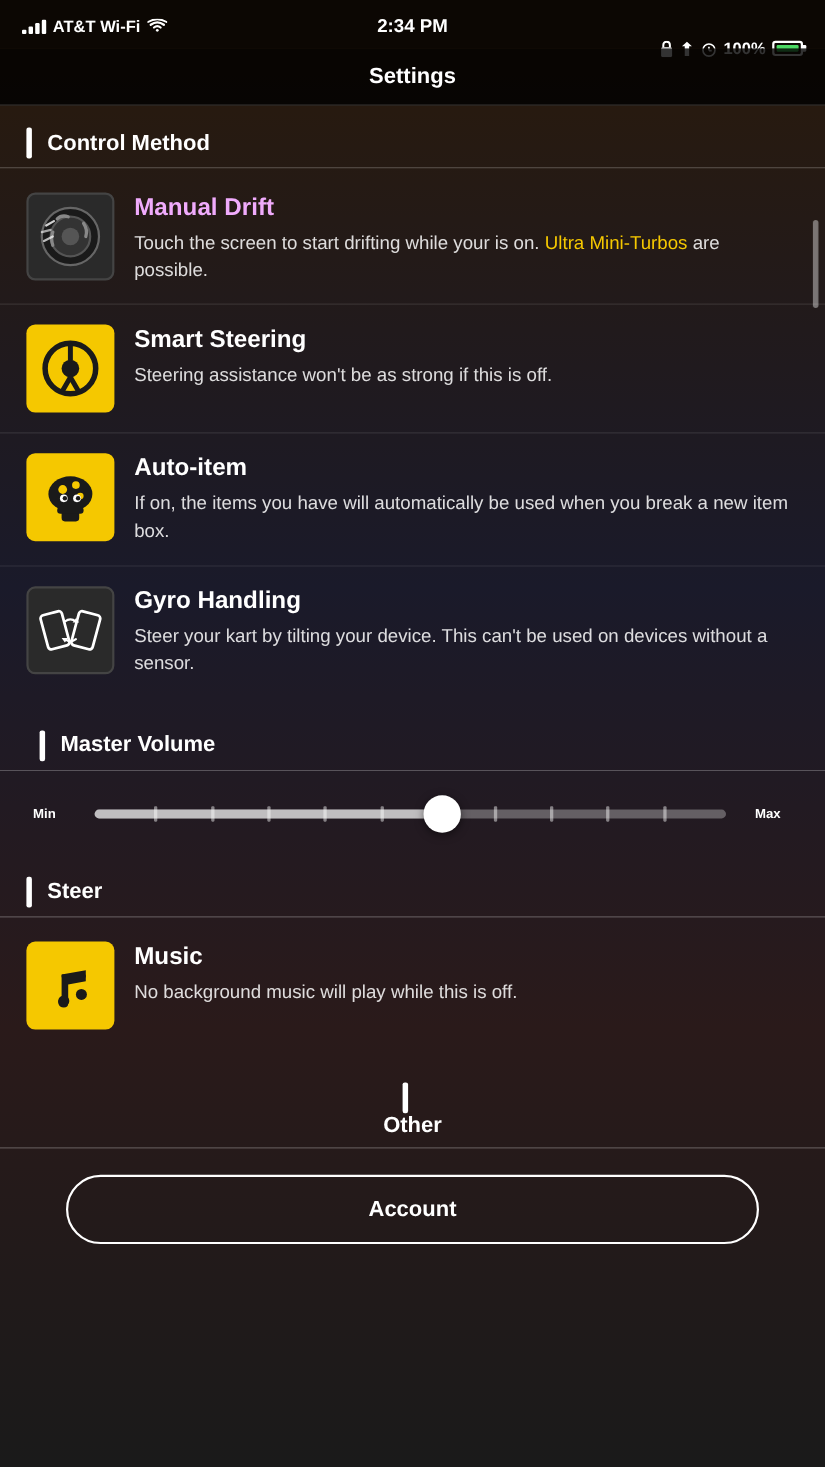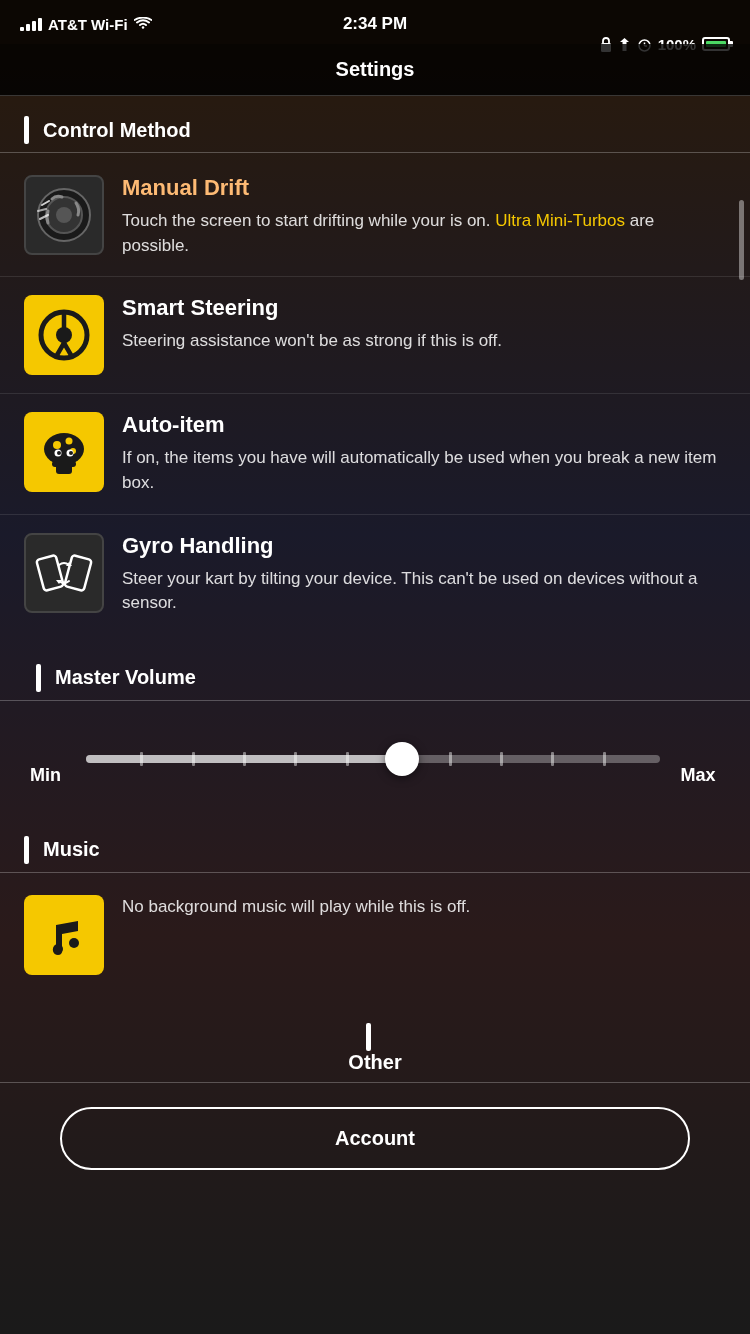--- a/index.html
+++ b/index.html
@@ -188,21 +188,21 @@
     .control-text {
       flex: 1;
     }
 
     .control-name {
       font-size: 22px;
       font-weight: 700;
       margin-bottom: 8px;
     }
 
-    .control-name.yellow { color: #fdba74; }
+    .control-name.yellow { color: #f0abfc; }
     .control-name.white { color: white; }
 
     .control-desc {
       font-size: 17px;
       color: rgba(255,255,255,0.85);
       line-height: 1.45;
     }
 
     .highlight-link {
       color: #f5c800;
@@ -214,25 +214,24 @@
     }
 
     .volume-row {
       display: flex;
       align-items: center;
       gap: 16px;
       margin-top: 8px;
     }
 
     .vol-label {
-      font-size: 18px;
+      font-size: 12px;
       font-weight: 600;
       color: white;
       width: 40px;
-      margin-top: 32px;
     }
 
     .slider-track {
       flex: 1;
       height: 8px;
       background: rgba(255,255,255,0.3);
       border-radius: 4px;
       position: relative;
     }
 
@@ -461,33 +460,34 @@
           <div style="width:3px;height:14px;background:rgba(255,255,255,0.45);border-radius:1px;"></div>
         </div>
         <div class="slider-thumb"></div>
       </div>
       <span class="vol-label" style="text-align:center;width:44px;">Max</span>
     </div>
   </div>
 
   <div class="section-header" style="margin-top:10px;">
     <div class="section-accent"></div>
-    <span class="section-title">Music</span>
+    <span class="section-title">Steer</span>
   </div>
 
   <div class="control-item">
     <div class="control-icon icon-yellow">
       <svg width="52" height="52" viewBox="0 0 52 52">
         <path d="M18 38 L18 16 L40 12 L40 22 L24 25 L24 42 Q24 46 20 46 Q16 46 15 42 Q14 38 18 38 Z" fill="#1a1a1a"></path>
         <circle cx="20" cy="40" r="5" fill="#1a1a1a"></circle>
         <circle cx="36" cy="34" r="5" fill="#1a1a1a"></circle>
         <rect x="18" y="16" width="22" height="3" rx="1" fill="#1a1a1a"></rect>
       </svg>
     </div>
     <div class="control-text">
+      <div class="control-name white">Music</div>
       <div class="control-desc">No background music will play while this is off.</div>
     </div>
   </div>
 
   <div class="section-header" style="margin-top:10px;flex-direction:column;">
     <div class="section-accent"></div>
     <span class="section-title">Other</span>
   </div>
 
   <div class="account-section">

